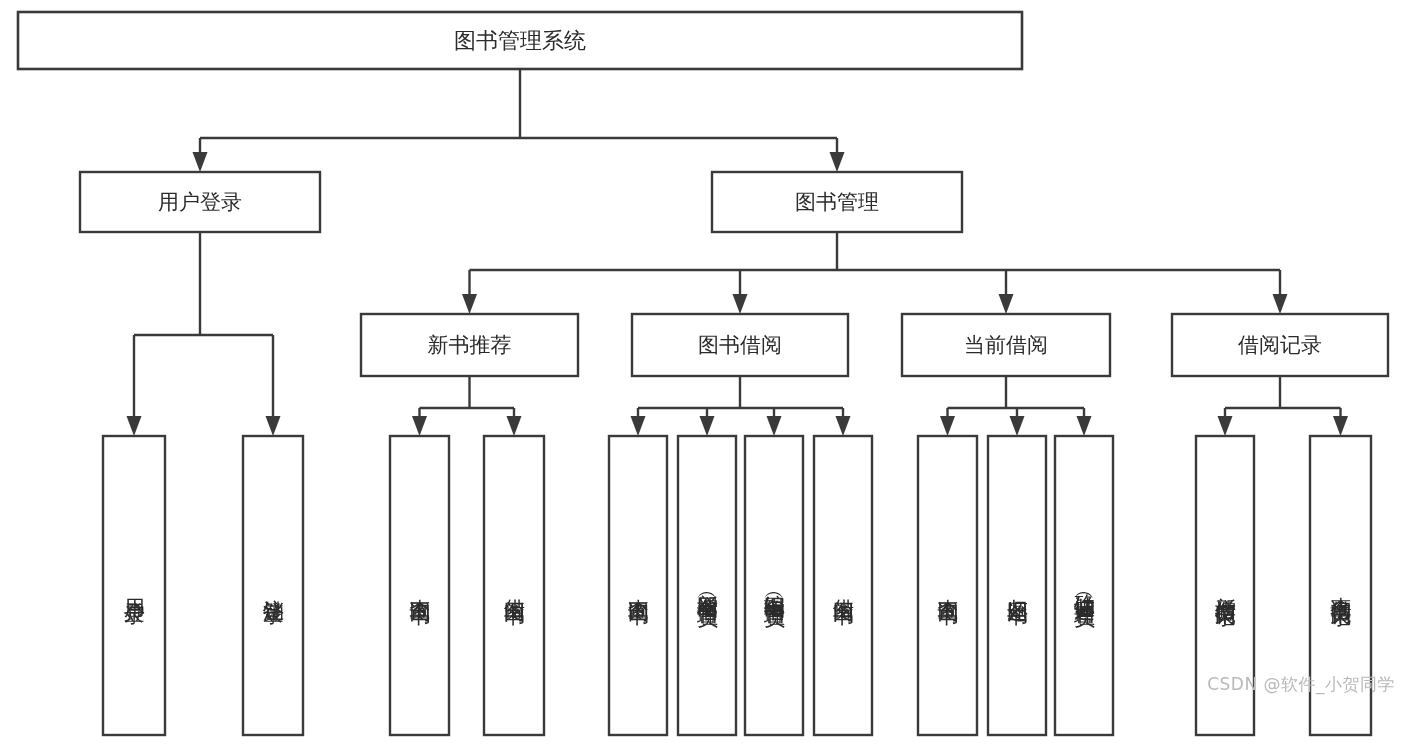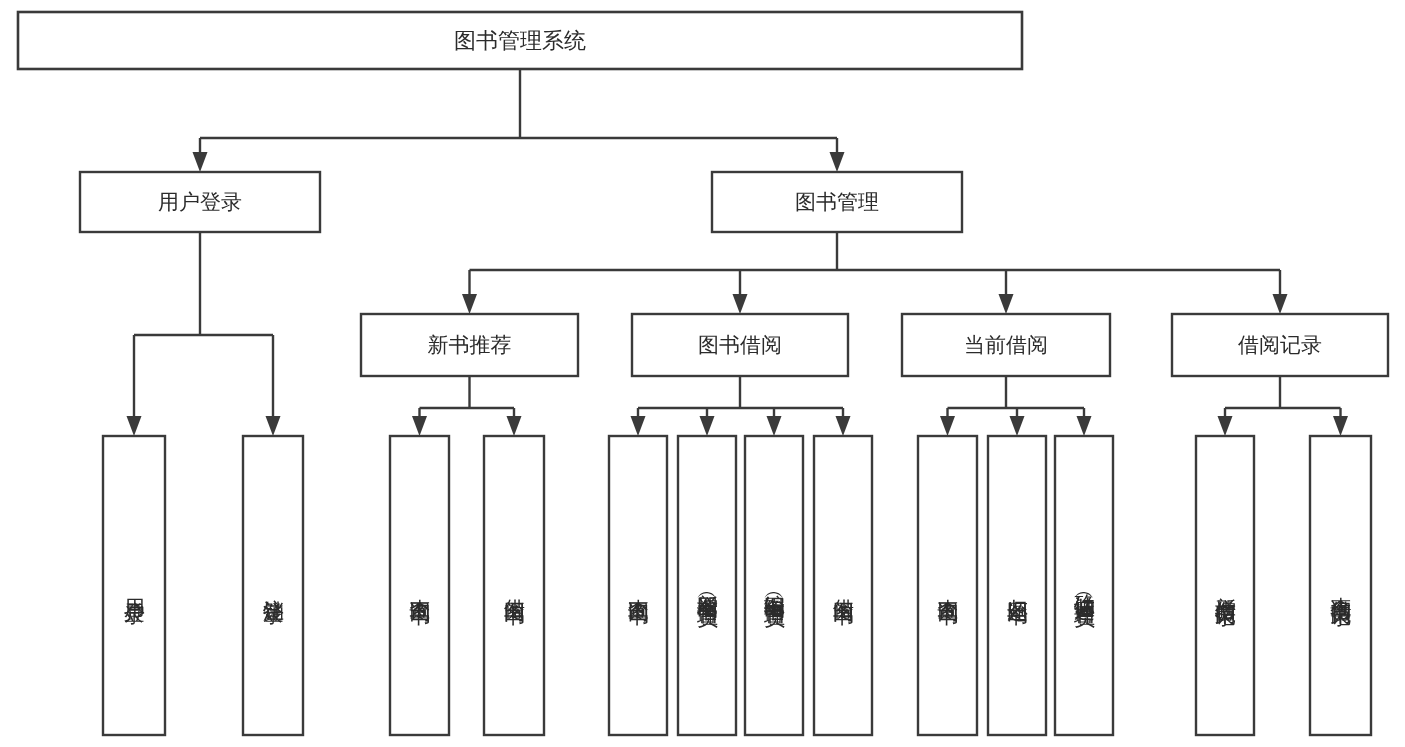--- a/index.html
+++ b/index.html
@@ -215,13 +215,14 @@
         <span class="leaf-label">确认归还（管理员）</span>
       </div>
       <div class="leaf-label-holder" style="left: 1196px; top: 436px; width: 58px; height: 299px;">
         <span class="leaf-label">新增借阅记录</span>
       </div>
       <div class="leaf-label-holder" style="left: 1310px; top: 436px; width: 61px; height: 299px;">
         <span class="leaf-label">查询借阅记录</span>
       </div>
     </div>
 
+  <div class="watermark">CSDN @软件_小贺同学</div>
 </div>
 
 </body></html>

